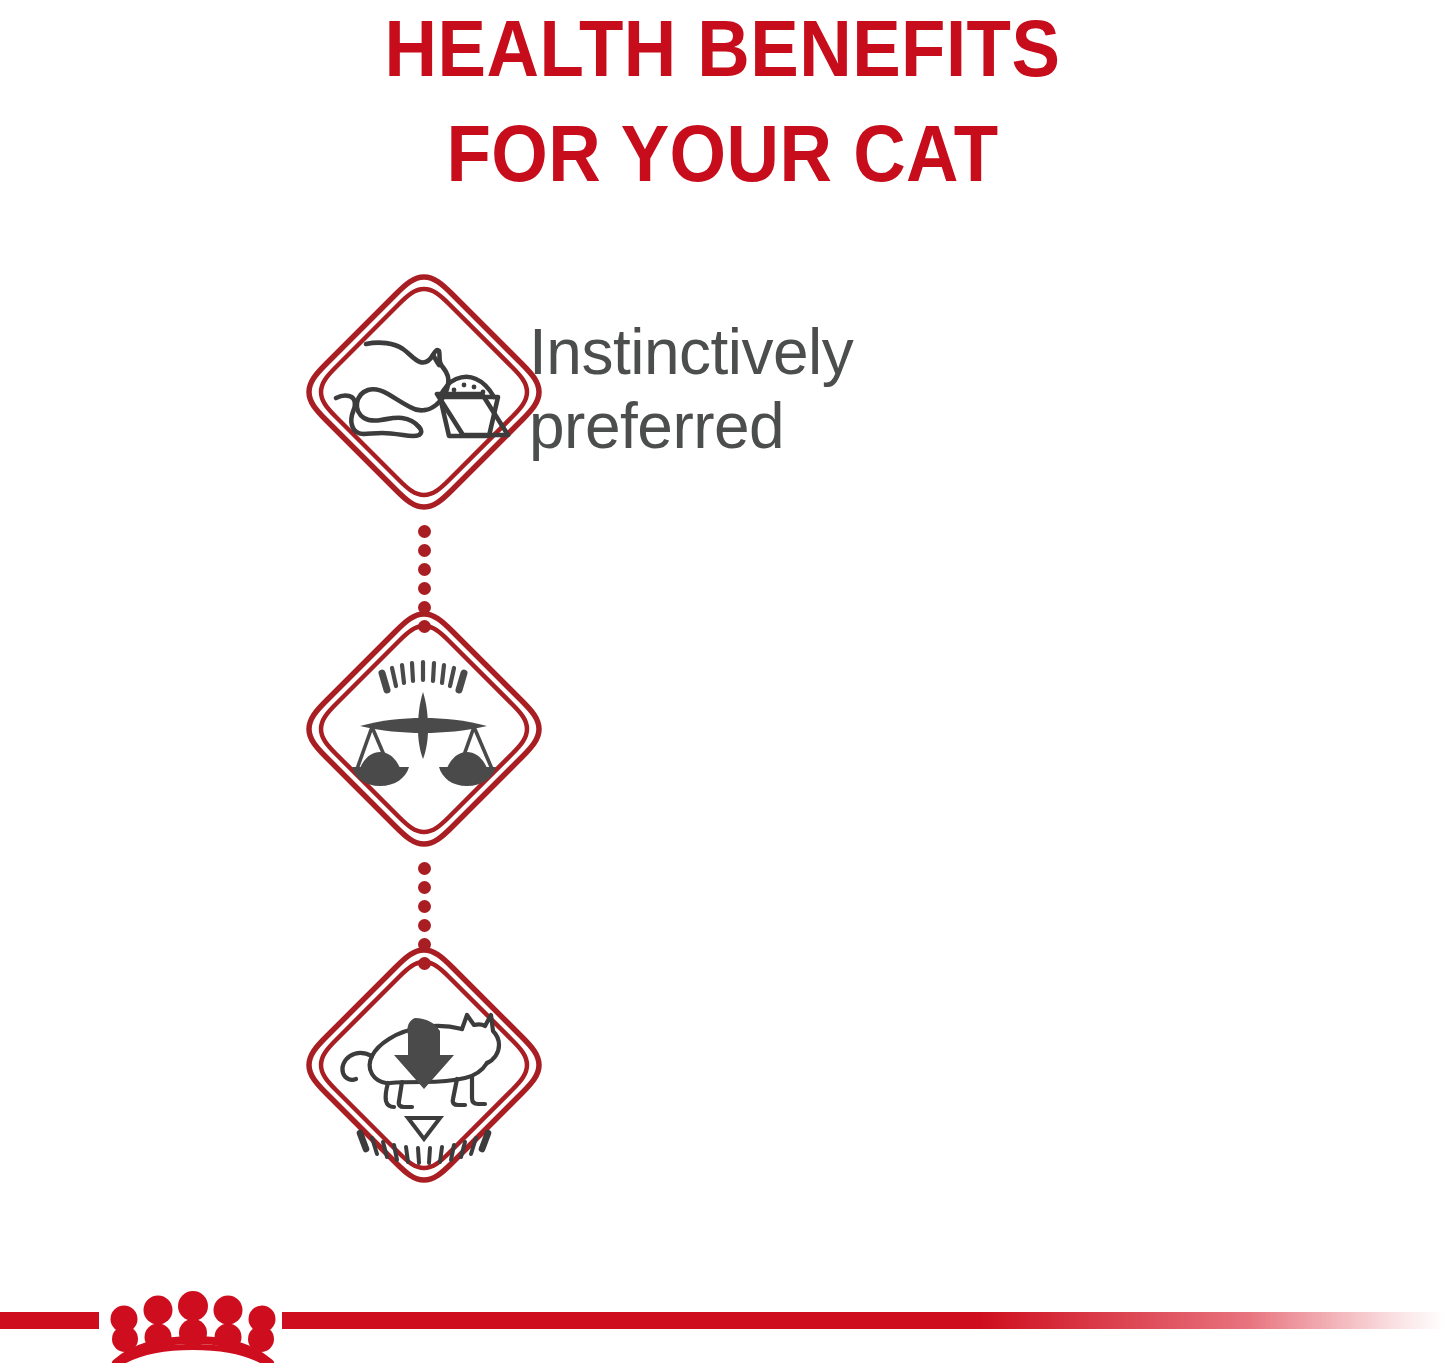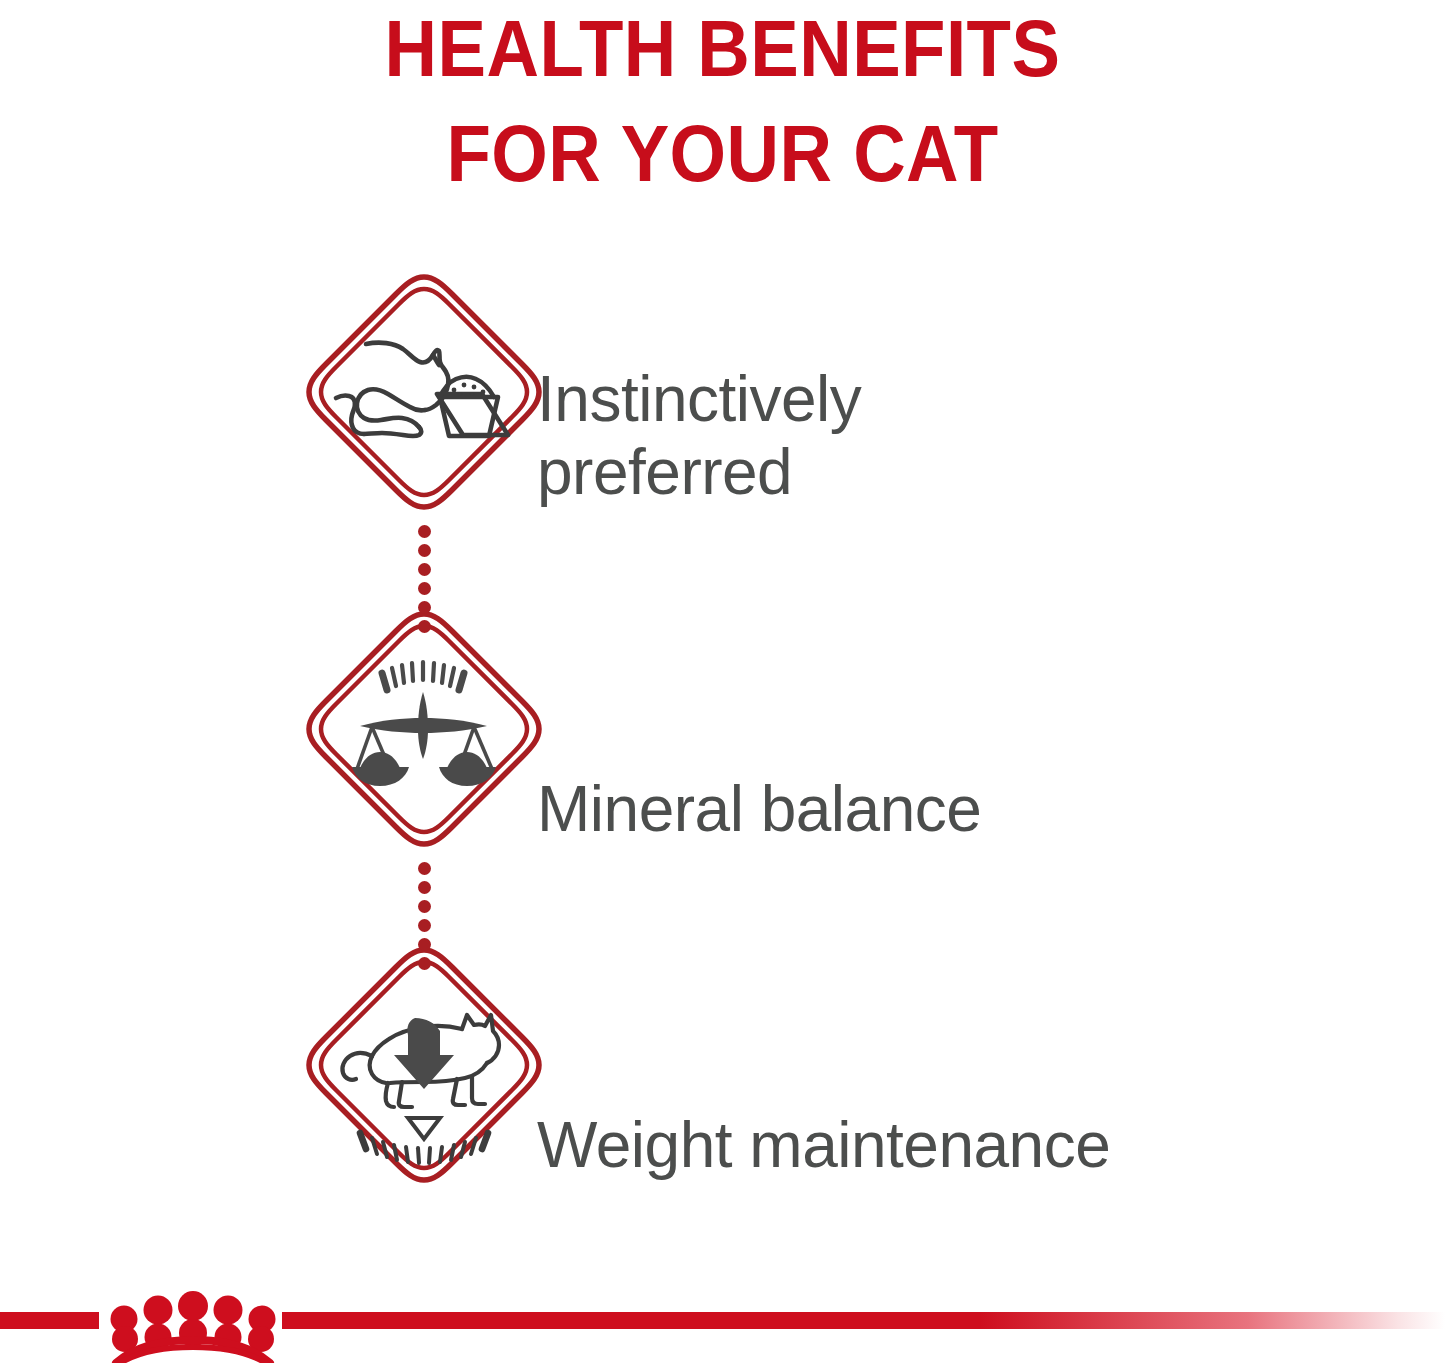--- a/index.html
+++ b/index.html
@@ -38,22 +38,21 @@
     position:absolute;
     left:0; top:270px;
     width:1445px;
   }
   .benefit-row {
     position:absolute;
     left:0;
     width:1445px;
     height:240px;
     display:flex;
-    align-items:flex-end;
-    gap:8px;
+    align-items:center;
   }
   .benefit-row.r1 { top:0px; }
   .benefit-row.r2 { top:337px; }
   .benefit-row.r3 { top:673px; }
 
   .icon-cell {
     position:relative;
     width:535px;
     height:240px;
     flex:0 0 535px;
@@ -232,21 +231,20 @@
 
           <g stroke="#4A4A4A" stroke-width="3.6" fill="none">
             <line x1="172" y1="120" x2="157" y2="162"></line>
             <line x1="172" y1="120" x2="190" y2="162"></line>
           </g>
 
           <path d="M137 160 L194 160 C191 171 180 179 165 179 C150 179 140 171 137 160 Z" fill="#4A4A4A"></path>
           <path d="M145 161 C150 150 157 145 165 145 C173 145 180 150 185 161 Z" fill="#4A4A4A"></path>
         </svg>
       </div>
-      <div class="benefit-label">Mineral balance</div>
     </div>
 
     <div class="benefit-row r3">
       <div class="icon-cell">
         <svg viewBox="0 0 244 244">
           <path d="M122 7 C132 7 140 14 150 24 L220 94 C230 104 237 112 237 122
                    C237 132 230 140 220 150 L150 220 C140 230 132 237 122 237
                    C112 237 104 230 94 220 L24 150 C14 140 7 132 7 122
                    C7 112 14 104 24 94 L94 24 C104 14 112 7 122 7 Z" fill="none" stroke="#A81E22" stroke-width="5.5" stroke-linejoin="round"></path>
           <path d="M122 19 C131 19 138 25 147 34 L210 97 C219 106 225 113 225 122
@@ -291,21 +289,20 @@
             <line x1="116" y1="205" x2="117" y2="220" stroke-width="4"></line>
             <line x1="128" y1="205" x2="127" y2="220" stroke-width="4"></line>
             <line x1="140" y1="204" x2="138" y2="219" stroke-width="4"></line>
             <line x1="152" y1="202" x2="149" y2="217" stroke-width="4"></line>
             <line x1="163" y1="199" x2="159" y2="214" stroke-width="4"></line>
             <line x1="174" y1="195" x2="169" y2="211" stroke-width="4"></line>
             <line x1="186" y1="190" x2="180" y2="206" stroke-width="6.6"></line>
           </g>
         </svg>
       </div>
-      <div class="benefit-label">Weight maintenance</div>
     </div>
   </div>
 
   <div class="connector c1">
     <span class="dot" style="top:0px"></span>
     <span class="dot" style="top:19px"></span>
     <span class="dot" style="top:38px"></span>
     <span class="dot" style="top:57px"></span>
     <span class="dot" style="top:76px"></span>
     <span class="dot" style="top:95px"></span>

